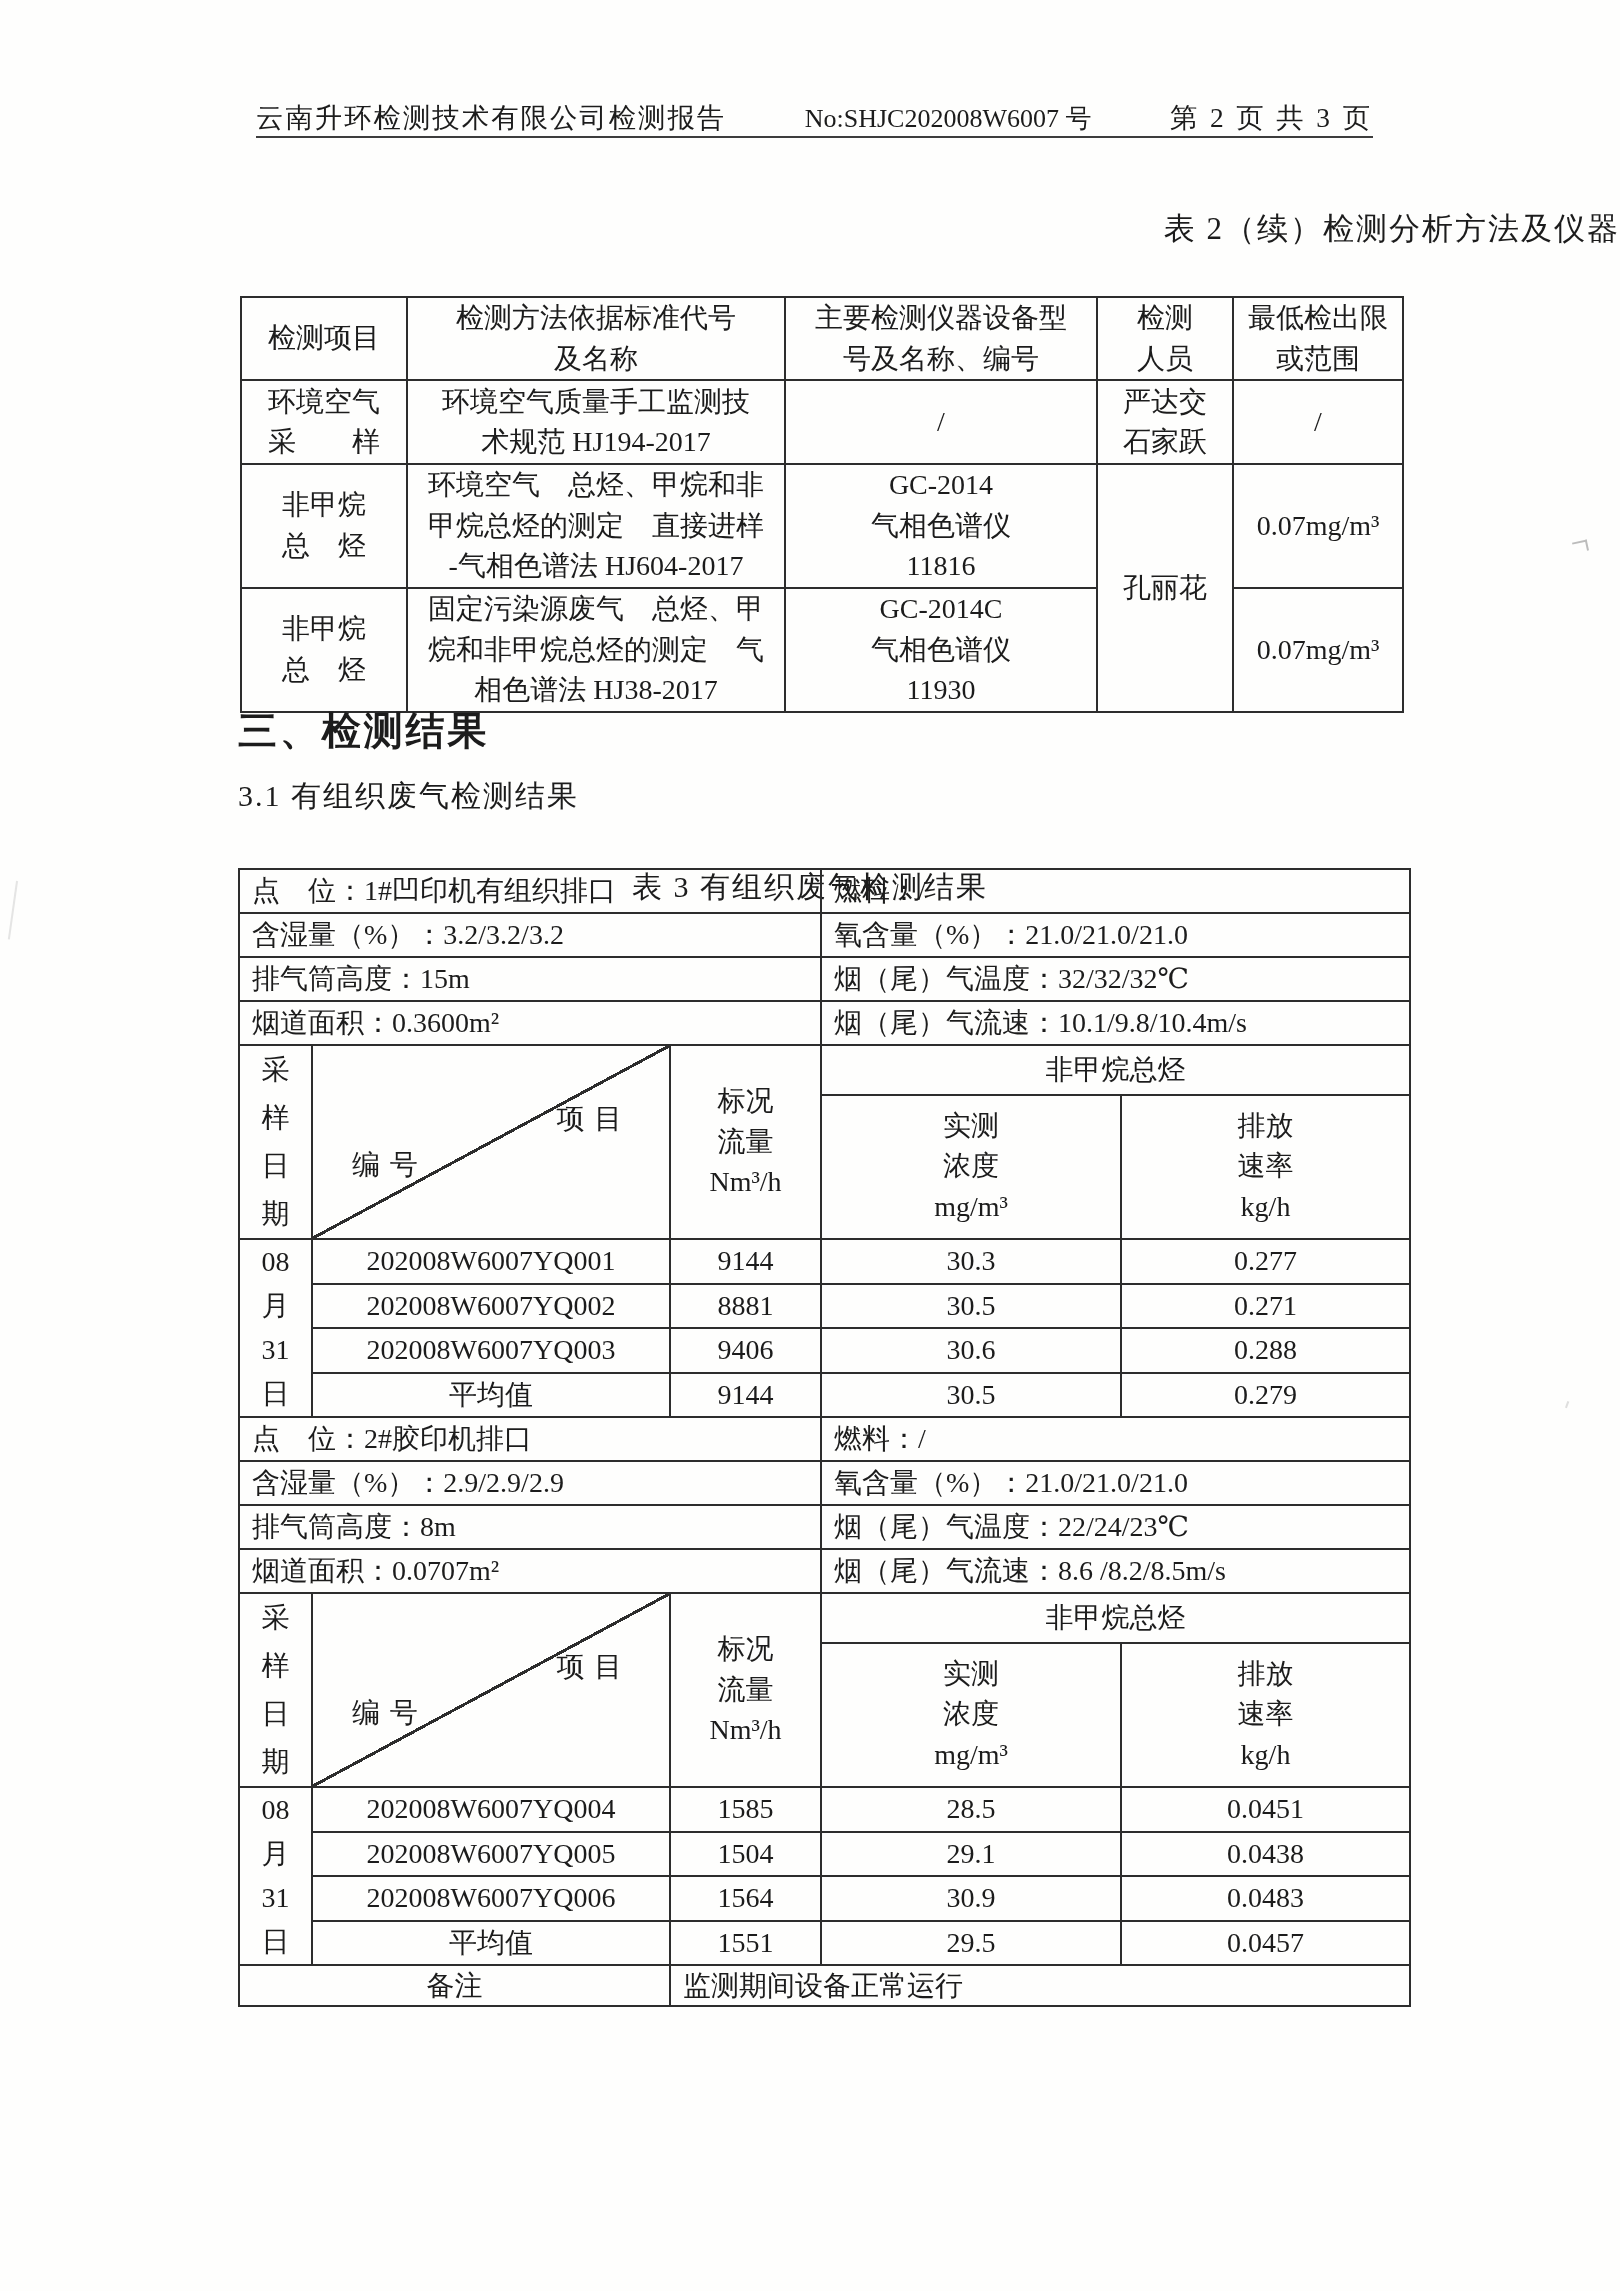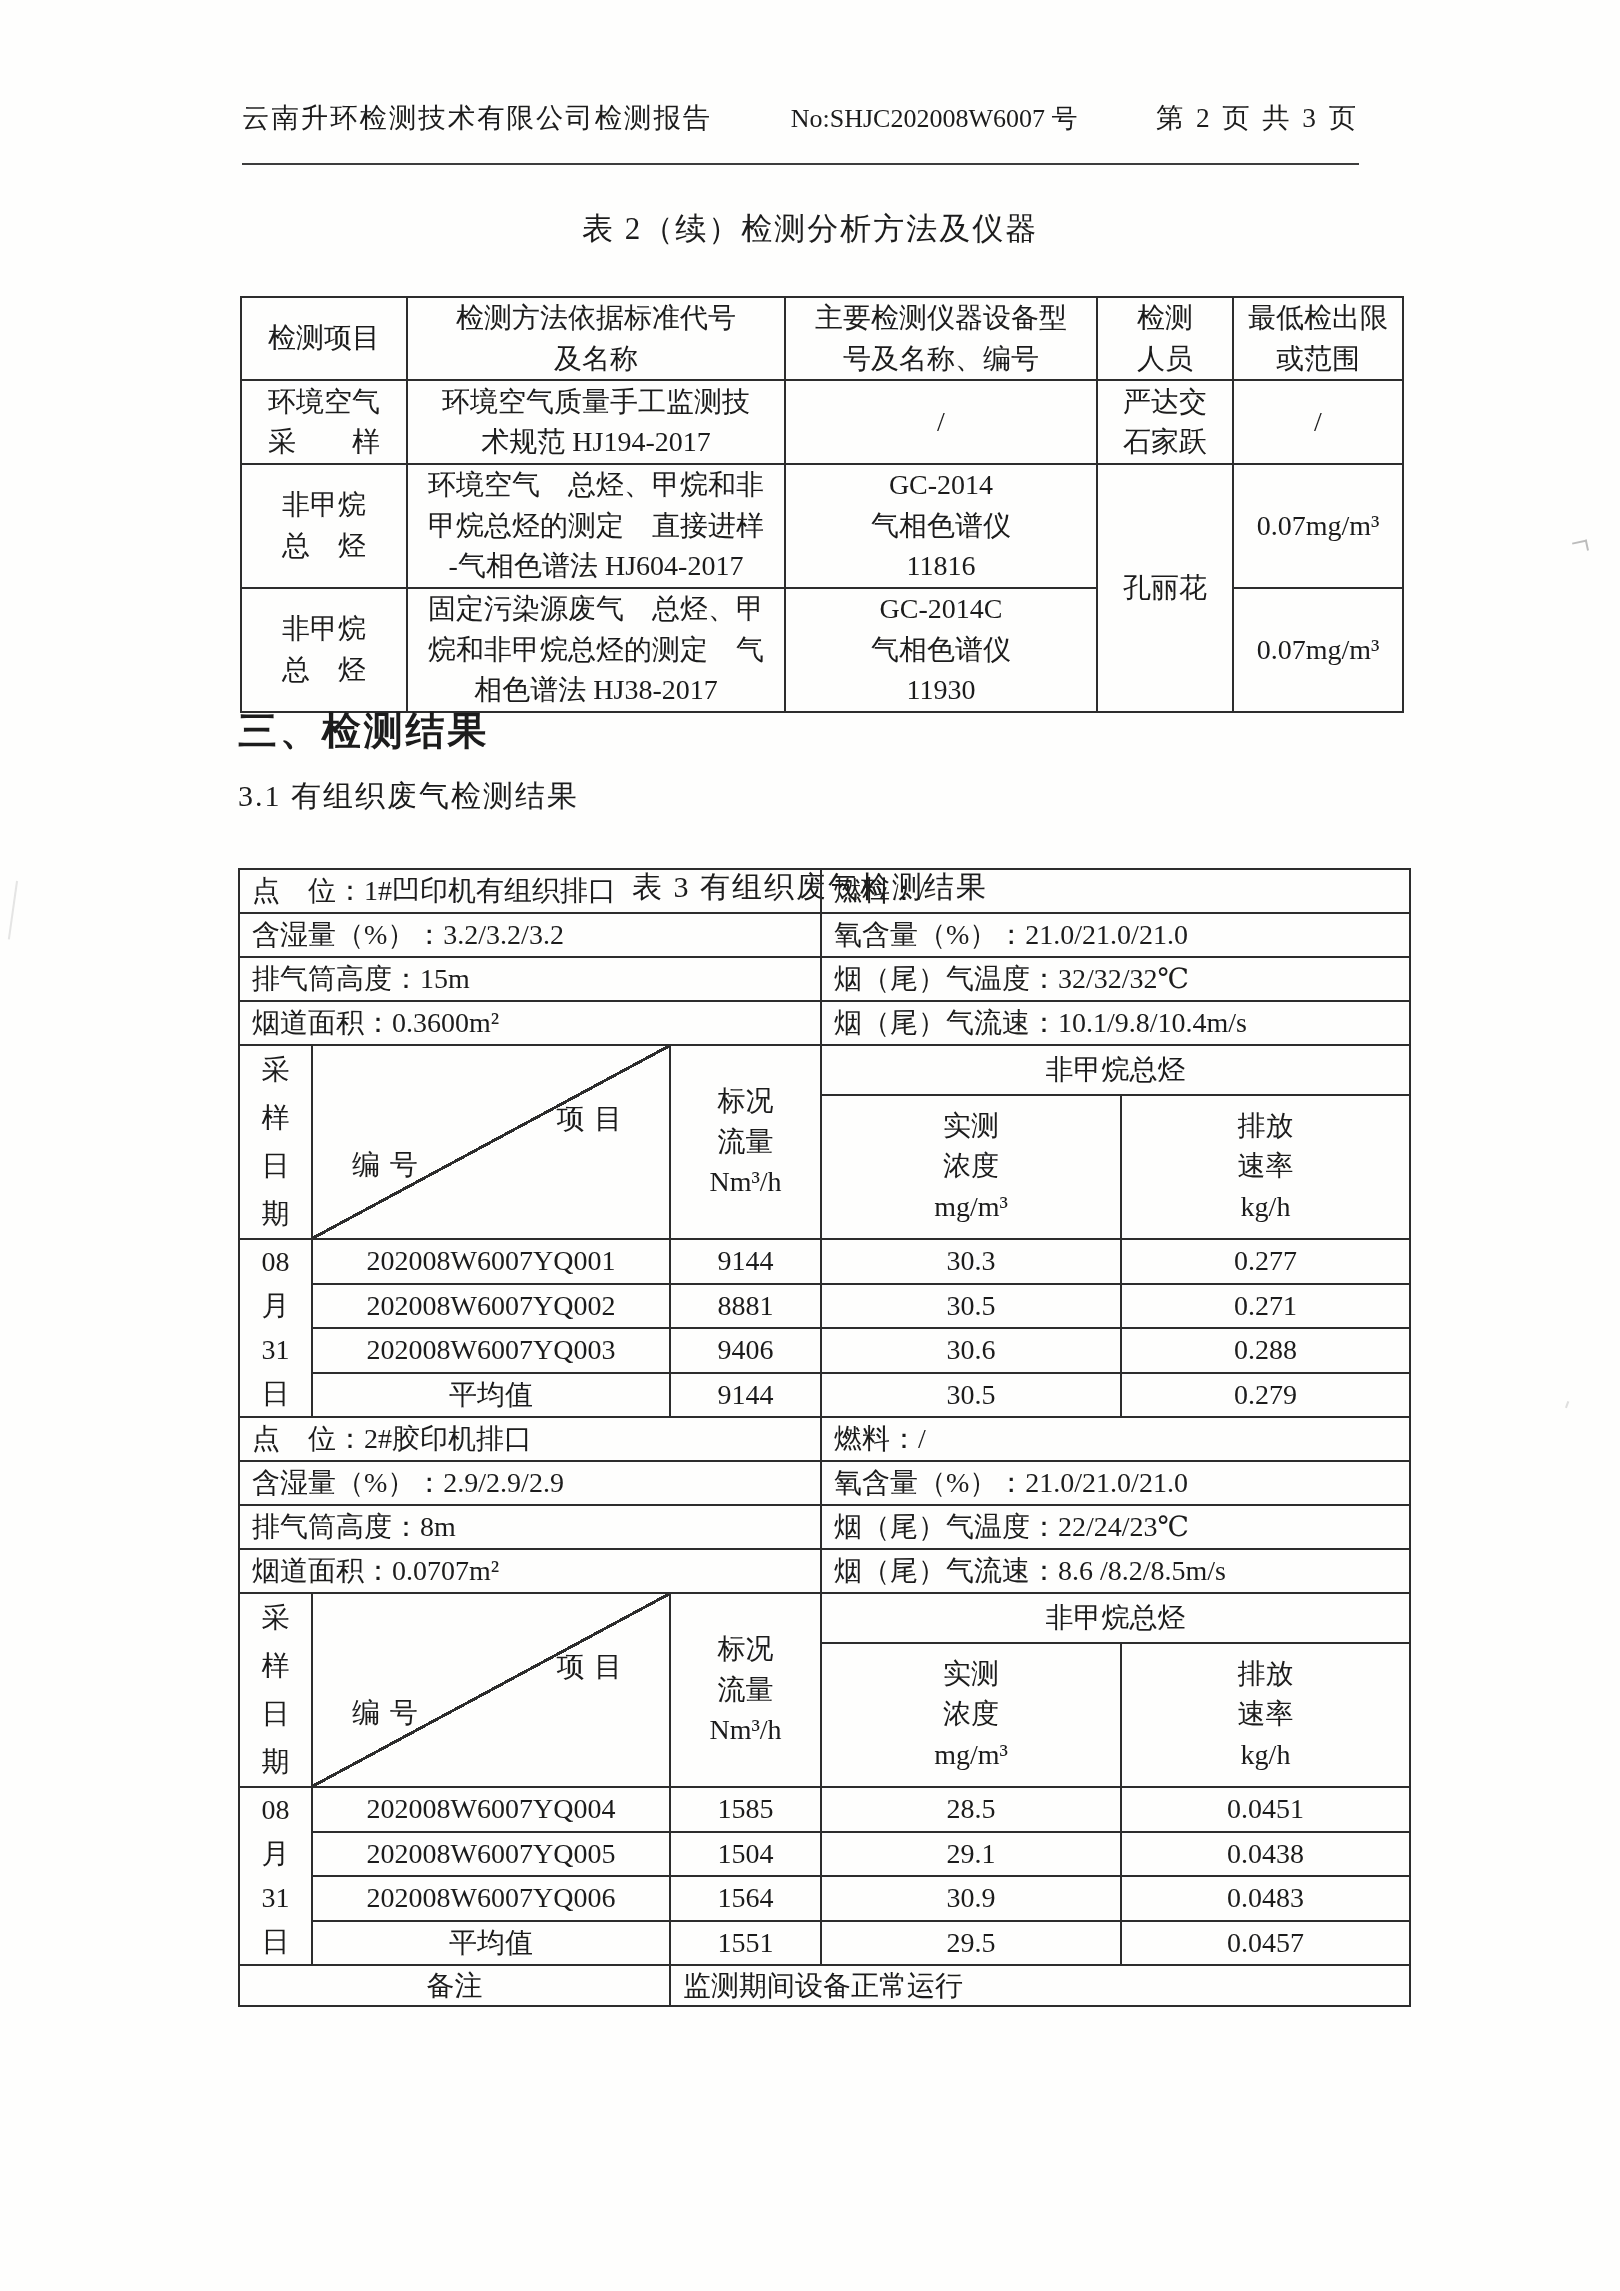--- a/index.html
+++ b/index.html
@@ -6,30 +6,30 @@
   .page{
     position:relative;
     width:1620px;height:2292px;
     background:#fefefd;
     font-family:"Liberation Serif","DejaVu Serif",serif;
     color:#1c1c1c;
     overflow:hidden;
   }
   
   .doc-header{
-    position:absolute;left:242px;top:100px;width:1117px;
+    position:absolute;left:256px;top:100px;width:1117px;
     display:flex;justify-content:space-between;align-items:baseline;
-    padding-bottom:27px;border-bottom:2.9px solid #3d3d3d;
+    padding-bottom:0;border-bottom:2.9px solid #3d3d3d;
   }
   .doc-title{font-size:27.4px;letter-spacing:2px;}
   .doc-no{font-size:26px;}
   .doc-page{font-size:27.4px;letter-spacing:2.9px;}
   
   .center-title{position:absolute;left:0;width:100%;text-align:center;letter-spacing:2px;}
-  .t2-title{top:208px;font-size:31px;}
+  .t2-title{top:208px;font-size:31px;text-align:right;}
   .t3-title{top:867px;font-size:30px;}
   .sec-heading{position:absolute;left:238px;top:704px;font-size:39px;font-weight:700;letter-spacing:2.9px;}
   .sec-sub{position:absolute;left:238px;top:776px;font-size:30px;letter-spacing:2px;}
   
   table{border-collapse:collapse;table-layout:fixed;}
   td{
     border:2px solid #2d2d2d;
     font-size:28px;text-align:center;vertical-align:middle;
     padding:0;overflow:hidden;
   }

